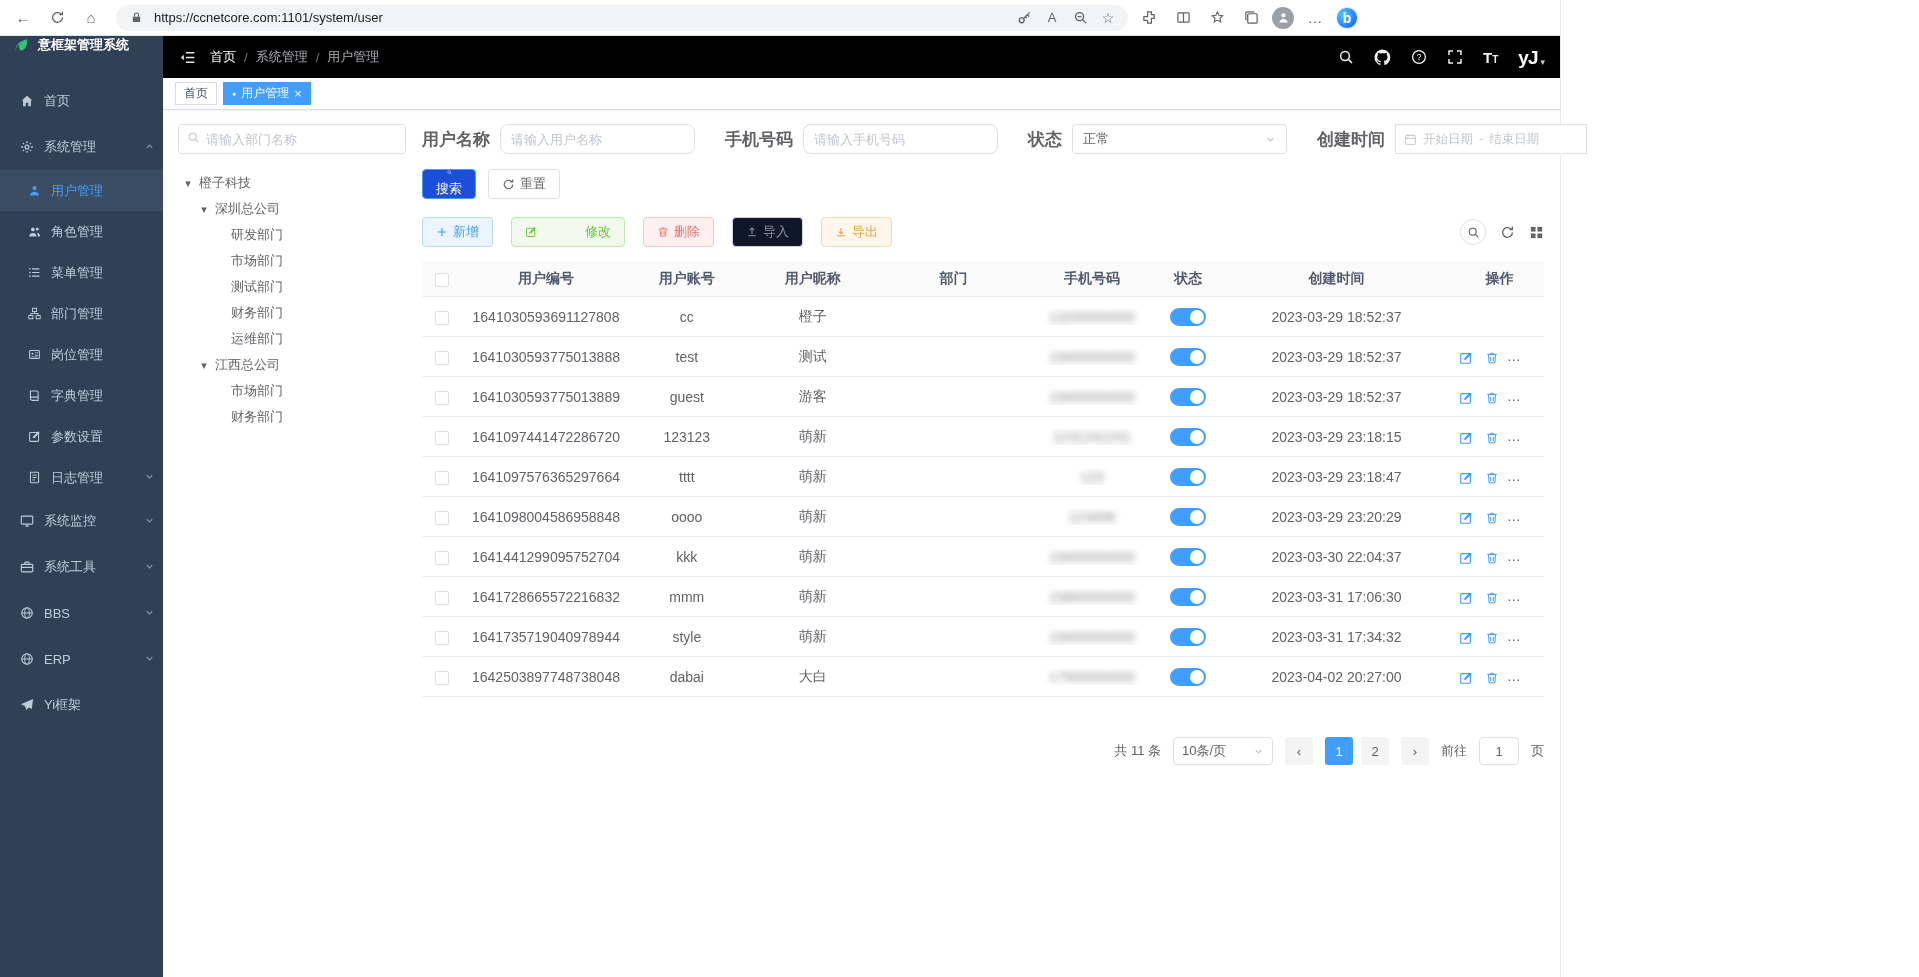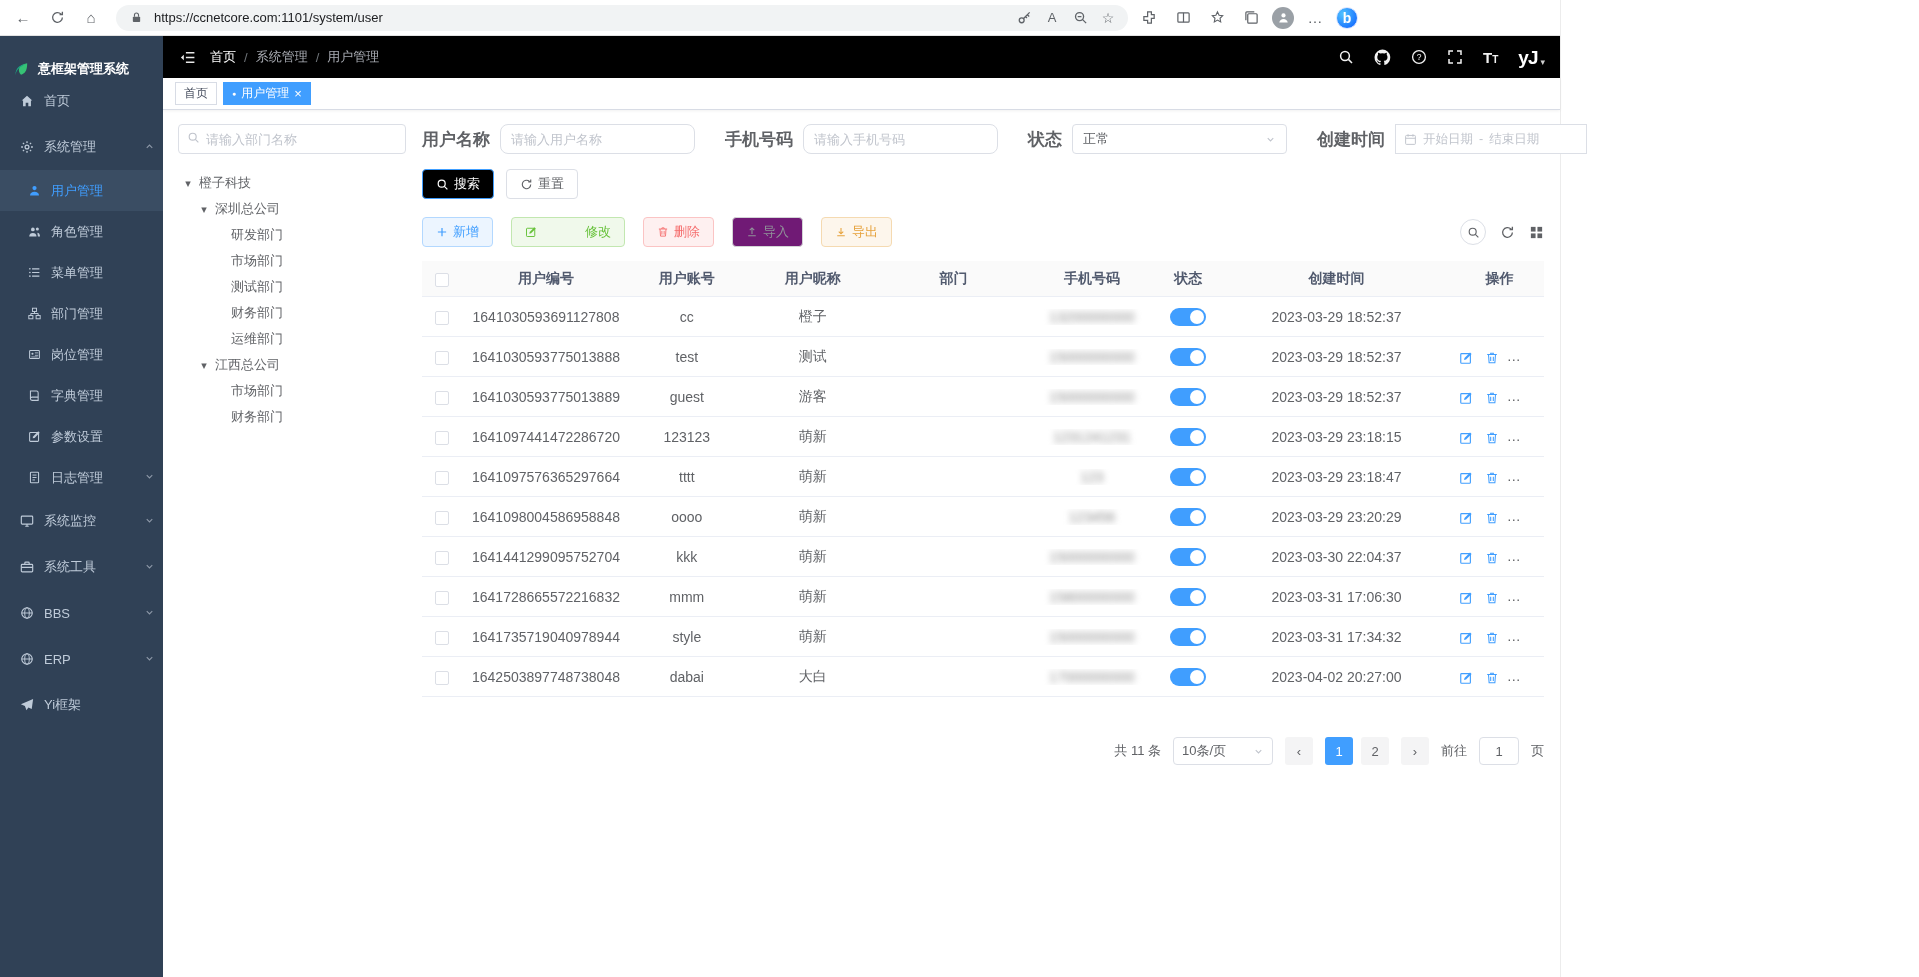--- a/index.html
+++ b/index.html
@@ -12,21 +12,21 @@
   .b-icon svg { display:block; }
   .url-bar { flex:0 0 1012px; height:26px; background:#f1f3f4; border-radius:14px; display:flex; align-items:center; padding:0 10px; gap:8px; margin-left:4px; }
   .url-text { flex:1; font-size:13px; color:#202124; white-space:nowrap; overflow:hidden; }
   .bar-icon { width:20px; height:20px; display:flex; align-items:center; justify-content:center; color:#5f6368; flex-shrink:0; cursor:pointer; }
   .avatar-circle { width:22px; height:22px; border-radius:50%; background:#9aa0a6; display:flex; align-items:center; justify-content:center; }
   .bing-circle { width:22px; height:22px; border-radius:50%; background:radial-gradient(circle at 30% 30%, #4fc3ff, #0b5cff); color:#fff; font-weight:bold; font-size:14px; display:flex; align-items:center; justify-content:center; border:1px solid #dce6ff; }
 
   
   .app { display:flex; height:941px; }
   .sidebar { width:163px; background:#304156; flex-shrink:0; overflow:hidden; color:#bfcbd9; }
-  .logo { height:42px; display:flex; align-items:flex-end; gap:8px; padding:0 12px; color:#fff; font-size:13px; font-weight:bold; white-space:nowrap; }
+  .logo { height:42px; display:flex; align-items:flex-start; gap:8px; padding:0 12px; color:#fff; font-size:13px; font-weight:bold; white-space:nowrap; }
   .menu-item { height:46px; display:flex; align-items:center; gap:10px; padding:0 8px 0 20px; font-size:13px; cursor:pointer; color:#bfcbd9; }
   .menu-item svg { flex-shrink:0; }
   .menu-item .chev { margin-left:auto; }
   .submenu .menu-item { height:41px; padding-left:28px; }
   .submenu .menu-item.active { background:#3a4d63; color:#409eff; }
   .chev { color:#8d98a8; }
 
   
   .main { flex:1; display:flex; flex-direction:column; background:#fff; min-width:0; }
   .topbar { height:42px; background:#000; display:flex; align-items:center; padding:0 16px; gap:14px; flex-shrink:0; }
@@ -65,27 +65,27 @@
   .filter-item { display:flex; align-items:center; gap:10px; }
   .filter-label { font-size:17px; font-weight:bold; color:#606266; white-space:nowrap; }
   .f-input { height:30px; border:1px solid #dcdfe6; border-radius:8px; padding:0 10px; font-size:13px; color:#606266; font-family:inherit; outline:none; background:#fff; }
   .f-input::placeholder { color:#c0c4cc; }
   .w-username { width:195px; } .w-phone { width:195px; }
   .f-select { width:215px; height:30px; border:1px solid #dcdfe6; border-radius:4px; padding:0 10px; display:flex; align-items:center; justify-content:space-between; font-size:13px; color:#606266; background:#fff; cursor:pointer; }
   .f-daterange { width:192px; height:30px; border:1px solid #dcdfe6; border-radius:0; padding:0 8px; display:flex; align-items:center; gap:6px; font-size:12.5px; color:#c0c4cc; background:#fff; cursor:pointer; white-space:nowrap; }
 
   .btn-row { margin-top:15px; display:flex; gap:12px; }
   .btn { height:30px; padding:0 13px; border-radius:4px; font-size:13px; display:inline-flex; align-items:center; gap:5px; cursor:pointer; border:1px solid transparent; white-space:nowrap; font-family:inherit; }
-  .btn-search { background:#000000; border-color:#409eff; color:#fff; }
+  .btn-search { background:#1d4ed8; border-color:#409eff; color:#fff;flex-direction:column; }
   .btn-reset  { background:#fff; border-color:#dcdfe6; color:#606266; }
   .toolbar { margin-top:18px; display:flex; gap:18px; align-items:center; }
   .btn-add    { color:#409eff; background:#ecf5ff; border-color:#b3d8ff; }
   .btn-modify { color:#67c23a; background:#f0f9eb; border-color:#c2e7b0;gap:48px; }
   .btn-remove { color:#f56c6c; background:#fef0f0; border-color:#fbc4c4; }
-  .btn-import { color:#909399; background:#701a75; border-color:#d3d4d6; }
+  .btn-import { color:#909399; background:#0f172a; border-color:#d3d4d6; }
   .btn-export { color:#e6a23c; background:#fdf6ec; border-color:#f5dab1; }
   .toolbar-right { margin-left:auto; display:flex; align-items:center; gap:14px; color:#606266; }
   .tool-circle { width:26px; height:26px; border:1px solid #dcdfe6; border-radius:50%; display:flex; align-items:center; justify-content:center; cursor:pointer; }
   .tool-plain { display:flex; align-items:center; justify-content:center; cursor:pointer; }
 
   
   .table { margin-top:14px; width:100%; font-size:14px; color:#606266; }
   .thead, .trow { display:grid; grid-template-columns:40px 1.7fr 1.15fr 1.4fr 1.45fr 1.35fr 0.6fr 2.4fr 0.9fr; align-items:center; }
   .thead { height:36px; background:#fafafa; color:#515a6e; font-weight:bold; border-bottom:1px solid #ebeef5; }
   .trow { height:40px; border-bottom:1px solid #ebeef5; background:#fff; }

